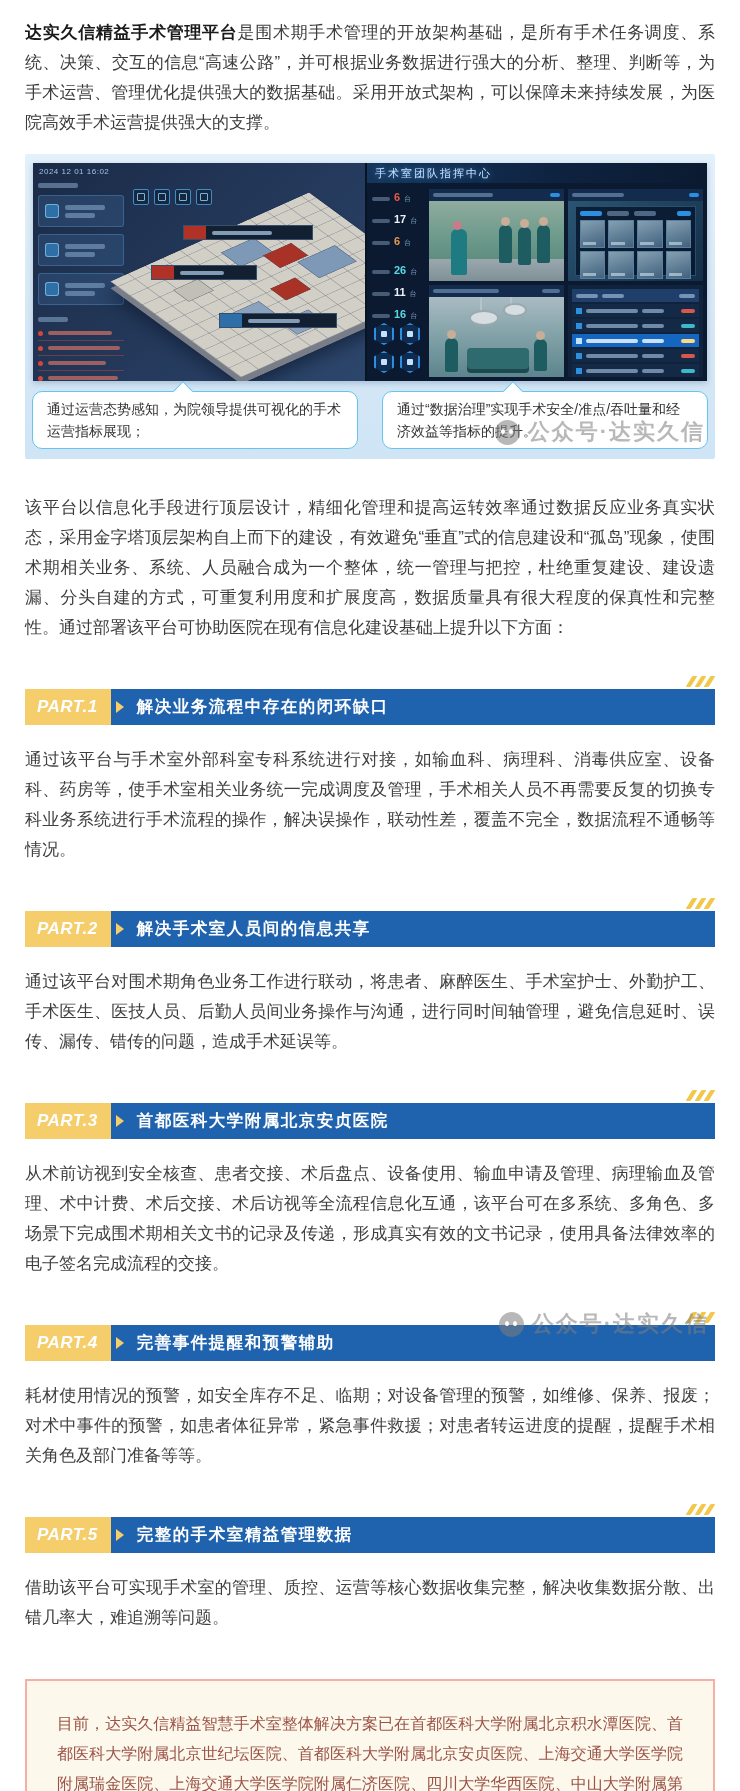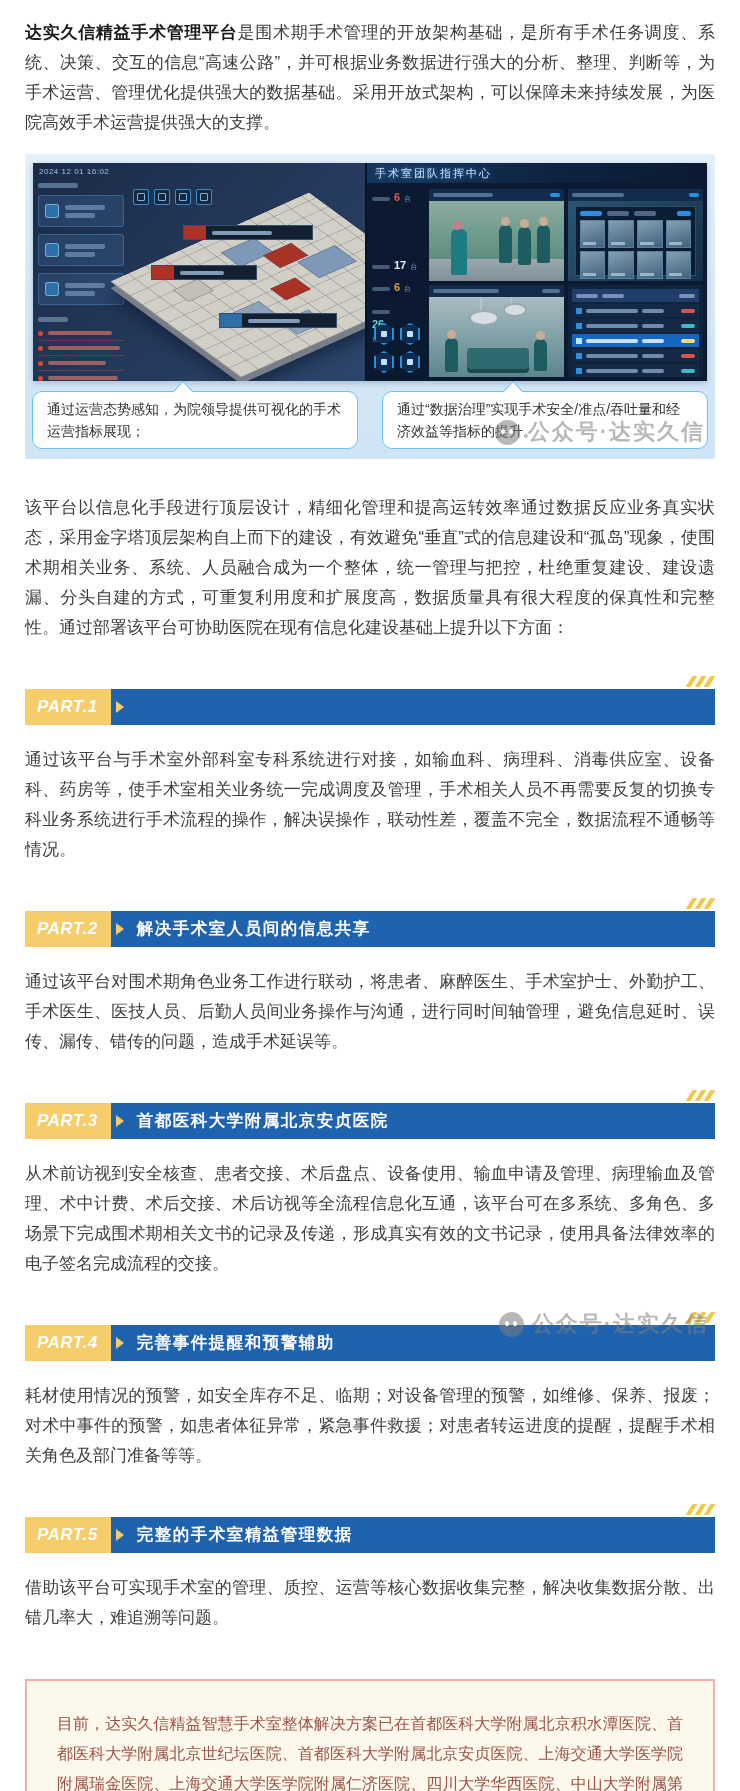--- a/index.html
+++ b/index.html
@@ -53,22 +53,22 @@
   .tag i{display:block;width:22px;height:100%;background:#B03226;}
   .tag s{display:block;width:60px;height:4px;margin:0 6px;background:rgba(180,210,240,.7);border-radius:2px;}
 
   .rd-head{height:20px;background:linear-gradient(90deg,#16365C 0%,#0E2340 55%,#0B1A31 100%);display:flex;align-items:center;}
   .rd-title{font-size:11px;color:#C9E4FF;letter-spacing:2px;padding-left:8px;text-shadow:0 0 6px #3D8EDC;white-space:nowrap;}
   .rd-stats{position:absolute;left:5px;top:28px;width:52px;}
   .stat{display:flex;align-items:baseline;gap:4px;margin-bottom:9px;}
   .slabel{width:18px;height:4px;background:rgba(160,190,220,.4);border-radius:2px;flex:none;}
   .sval{font-size:11px;font-weight:bold;}
   .sunit{font-size:7px;color:#7FA3C4;}
-  .c-red{color:#E25B4B;} .c-wht{color:#E8F2FA;margin-top:46px;} .c-org{color:#E29A4B;} .c-cyn{color:#57D8E4;}
-  .gap-top{margin-top:16px;flex-direction:column;}
+  .c-red{color:#E25B4B;} .c-wht{color:#E8F2FA;} .c-org{color:#E29A4B;} .c-cyn{color:#57D8E4;}
+  .gap-top{margin-top:16px;}
   .rd-hexes{position:absolute;left:7px;bottom:8px;width:52px;display:flex;flex-wrap:wrap;gap:6px;}
   .hex{width:20px;height:22px;background:#0F2C50;clip-path:polygon(50% 0,100% 25%,100% 75%,50% 100%,0 75%,0 25%);position:relative;box-shadow:inset 0 0 0 2px #2D8FE0;}
   .hex::after{content:"";position:absolute;left:7px;top:8px;width:6px;height:6px;background:#BFE2FF;border-radius:1px;}
   .rd-grid{position:absolute;left:62px;right:4px;top:26px;bottom:4px;display:grid;grid-template-columns:1fr 1fr;grid-template-rows:1fr 1fr;gap:4px;}
   .tile{position:relative;background:#10233D;overflow:hidden;}
   .ttl{height:12px;display:flex;align-items:center;gap:4px;padding:0 4px;background:rgba(20,45,80,.9);}
   .ttl .bar{height:4px;}
   .tbody{position:absolute;inset:12px 0 0 0;}
   
   .or-wall{position:absolute;inset:0 0 28%;background:linear-gradient(180deg,#8FAC9F 0%,#6E9B8C 60%,#5F8D7F 100%);}
@@ -375,20 +375,21 @@
         <span class="wm-tx">公众号·达实久信</span>
       </div>
     </div>
 
     <p class="para overview">该平台以信息化手段进行顶层设计，精细化管理和提高运转效率通过数据反应业务真实状态，采用金字塔顶层架构自上而下的建设，有效避免“垂直”式的信息建设和“孤岛”现象，使围术期相关业务、系统、人员融合成为一个整体，统一管理与把控，杜绝重复建设、建设遗漏、分头自建的方式，可重复利用度和扩展度高，数据质量具有很大程度的保真性和完整性。通过部署该平台可协助医院在现有信息化建设基础上提升以下方面：</p>
 
     <div class="part">
       <div class="part-bar">
         <span class="part-badge">PART.1</span>
         <i class="part-arrow"></i>
+        <span class="part-title">解决业务流程中存在的闭环缺口</span>
         <span class="slashes">
             <i></i>
             <i></i>
             <i></i>
           </span>
       </div>
       <p class="part-body">通过该平台与手术室外部科室专科系统进行对接，如输血科、病理科、消毒供应室、设备科、药房等，使手术室相关业务统一完成调度及管理，手术相关人员不再需要反复的切换专科业务系统进行手术流程的操作，解决误操作，联动性差，覆盖不完全，数据流程不通畅等情况。</p>
     </div>
 
     <div class="part">

